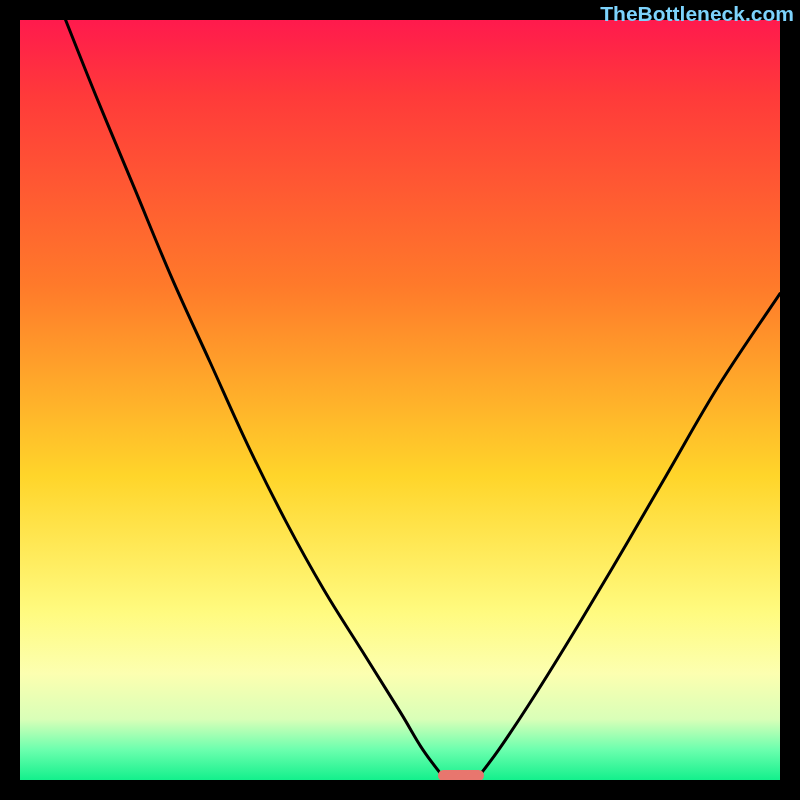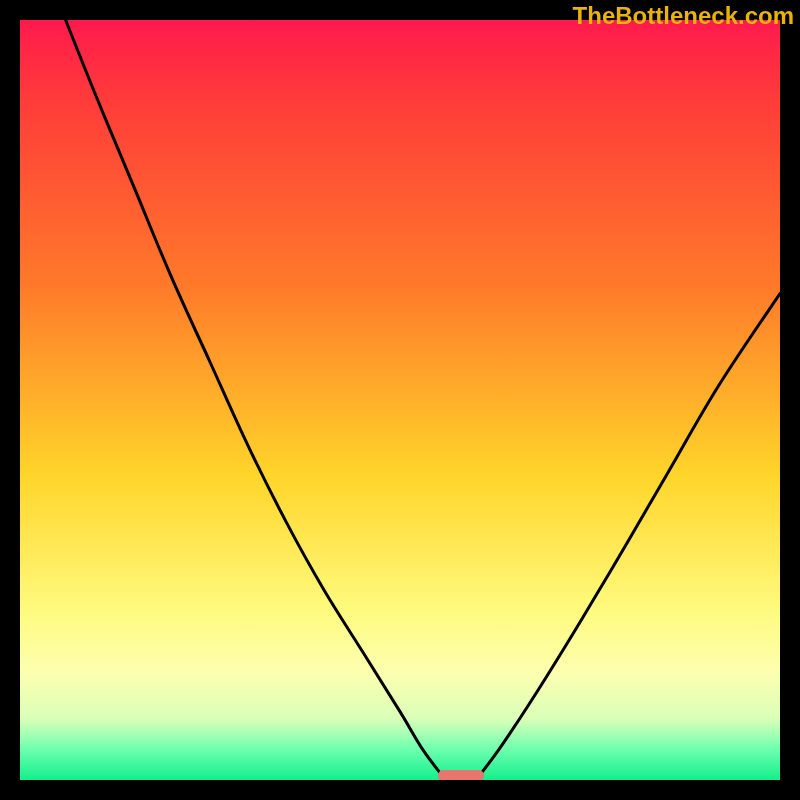--- a/index.html
+++ b/index.html
@@ -49,23 +49,23 @@
     left: 0;
     top: 0;
     width: 100%;
     height: 100%;
   }
   .watermark {
     position: absolute;
     top: 2px;
     right: 6px;
     font-family: Arial, Helvetica, sans-serif;
-    font-size: 24px;
+    font-size: 21px;
     font-weight: bold;
-    color: #eab308;
+    color: #7dd3fc;
     user-select: none;
   }
   .marker {
     position: absolute;
     background: #e8766e;
     border-radius: 999px;
   }
 </style>
 </head>
 <body>

